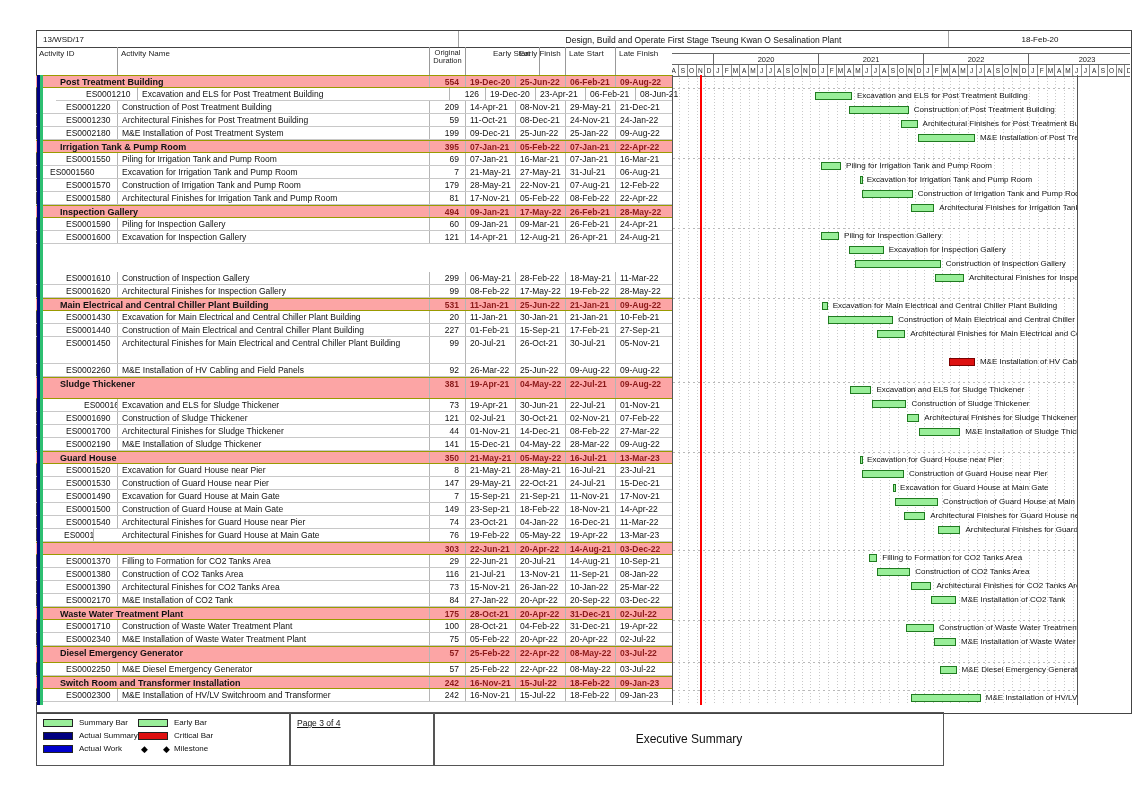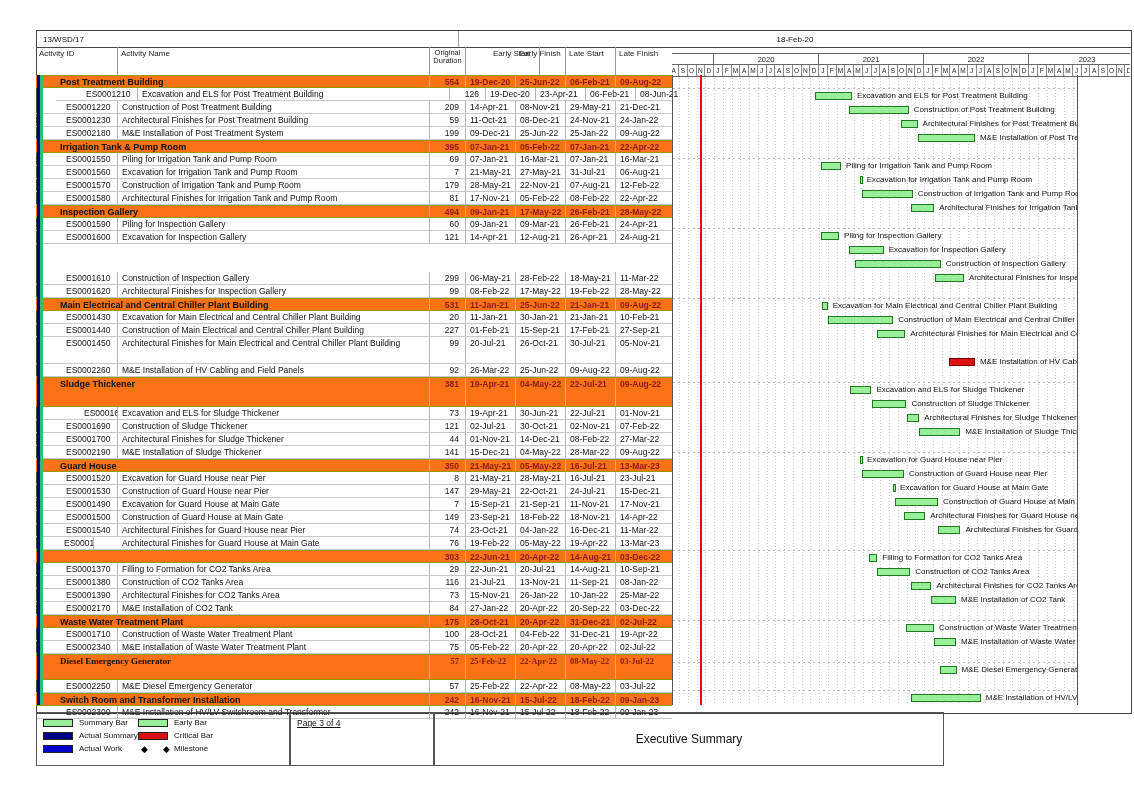--- a/index.html
+++ b/index.html
@@ -9,21 +9,21 @@
   .frame{border:1px solid #444;}
   .box{border:1px solid #555;box-sizing:border-box;}
   .hdr-strip{display:flex;font-size:8px;}
   .hdr-cell{box-sizing:border-box;border-right:1px solid #a3a3a3;display:flex;align-items:center;}
   .hdr-cell:last-child{border-right:none;}
   .colhead{font-size:8px;color:#222;}
   .colcell{position:absolute;top:0;bottom:0;box-sizing:border-box;border-right:1px solid #999;padding:2px 3px 0 3px;}
   .row{position:relative;box-sizing:border-box;border-bottom:1px solid #c8c8c8;}
   .cell{position:absolute;top:0;bottom:0;box-sizing:border-box;border-right:1px solid #b5b5b5;
         font-size:8.5px;line-height:13px;white-space:nowrap;overflow:hidden;padding-left:4px;}
-  .sumrow{background:#f97316;border-top:1px solid #9a9a00;border-bottom:1px solid #9a9a00;}
+  .sumrow{background:#fca5a5;border-top:1px solid #9a9a00;border-bottom:1px solid #9a9a00;}
   .sumname{font-weight:bold;font-size:9px;color:#111;}
   .sumval{color:#8B1A1A;font-weight:bold;}
   .durcell{text-align:right;padding-right:6px;padding-left:0;}
   .yearcell{position:absolute;top:0;bottom:0;box-sizing:border-box;border-left:1px solid #666;
             font-size:7.5px;text-align:center;line-height:11px;color:#222;}
   .moncell{position:absolute;top:0;bottom:0;box-sizing:border-box;border-left:1px solid #8a8a8a;
            font-size:6.5px;text-align:center;line-height:11px;color:#222;}
   .gridline{position:absolute;width:1px;background:repeating-linear-gradient(to bottom,#c9c9c9 0 1px,transparent 1px 3px);}
   .sectline{position:absolute;height:1px;background:repeating-linear-gradient(to right,#b9b9b9 0 2px,transparent 2px 5px);}
   .bar{position:absolute;height:8px;box-sizing:border-box;border:1px solid #1F7A1F;background:#99EE99;}
@@ -41,20 +41,21 @@
   .venture{font-size:9.5px;font-weight:bold;color:#14144d;text-align:center;letter-spacing:0.3px;margin-top:2px;}
   .stripe{position:absolute;width:3px;}
 </style>
 </head>
 <body>
 
 <div class="page">
 
   <div class="abs hdr-strip frame" style="left:36px;top:30px;width:1094px;height:17px;">
     <div class="hdr-cell" style="width:422px;padding-left:6px;">13/WSD/17</div>
+    <div class="hdr-cell" style="width:490px;justify-content:center;font-size:8.5px;">Design, Build and Operate First Stage Tseung Kwan O Sesalination Plant</div>
     <div class="hdr-cell" style="flex:1;justify-content:center;">18-Feb-20</div>
   </div>
 
   <div class="abs frame" style="left:36px;top:47px;width:1094px;height:665px;background:#fff;"></div>
 
   <div class="abs colhead" style="left:36px;top:47px;width:636px;height:28px;border-bottom:1px solid #777;">
     <div class="colcell" style="left:0;width:82px;">Activity ID</div>
     <div class="colcell" style="left:82px;width:312px;">Activity Name</div>
     <div class="colcell" style="left:394px;width:36px;font-size:7.5px;text-align:center;padding:2px 1px 0 1px;line-height:8px;">Original Duration</div>
     <div class="colcell" style="left:454px;width:50px;">Early Start</div>
@@ -182,21 +183,21 @@
       <div class="row" style="height: 13px;">
         <div class="cell" style="left: 0px; width: 82px; padding-left: 30px;">ES0001550</div>
         <div class="cell" style="left: 82px; width: 312px;">Piling for Irrigation Tank and Pump Room</div>
         <div class="cell durcell" style="left: 394px; width: 36px;">69</div>
         <div class="cell" style="left: 430px; width: 50px;">07-Jan-21</div>
         <div class="cell" style="left: 480px; width: 50px;">16-Mar-21</div>
         <div class="cell" style="left: 530px; width: 50px;">07-Jan-21</div>
         <div class="cell" style="left: 580px; width: 56px; border-right: none;">16-Mar-21</div>
       </div>
       <div class="row" style="height: 13px;">
-        <div class="cell" style="left: 0px; width: 82px; padding-left: 30px;">ES0001560</div>
+        <div class="cell" style="left: 0px; width: 82px; padding-left: 14px;">ES0001560</div>
         <div class="cell" style="left: 82px; width: 312px;">Excavation for Irrigation Tank and Pump Room</div>
         <div class="cell durcell" style="left: 394px; width: 36px;">7</div>
         <div class="cell" style="left: 430px; width: 50px;">21-May-21</div>
         <div class="cell" style="left: 480px; width: 50px;">27-May-21</div>
         <div class="cell" style="left: 530px; width: 50px;">31-Jul-21</div>
         <div class="cell" style="left: 580px; width: 56px; border-right: none;">06-Aug-21</div>
       </div>
       <div class="row" style="height: 13px;">
         <div class="cell" style="left: 0px; width: 82px; padding-left: 30px;">ES0001570</div>
         <div class="cell" style="left: 82px; width: 312px;">Construction of Irrigation Tank and Pump Room</div>
@@ -296,21 +297,21 @@
       </div>
       <div class="row" style="height: 13px;">
         <div class="cell" style="left: 0px; width: 82px; padding-left: 30px;">ES0002260</div>
         <div class="cell" style="left: 82px; width: 312px;">M&amp;E Installation of HV Cabling and Field Panels</div>
         <div class="cell durcell" style="left: 394px; width: 36px;">92</div>
         <div class="cell" style="left: 430px; width: 50px;">26-Mar-22</div>
         <div class="cell" style="left: 480px; width: 50px;">25-Jun-22</div>
         <div class="cell" style="left: 530px; width: 50px;">09-Aug-22</div>
         <div class="cell" style="left: 580px; width: 56px; border-right: none;">09-Aug-22</div>
       </div>
-      <div class="row sumrow" style="height: 30px; padding-left: 11px;">
+      <div class="row sumrow" style="height: 22px; padding-left: 11px;">
         <div class="cell sumname" style="left: 0px; width: 394px; padding-left: 24px; line-height: 13px;">Sludge Thickener</div>
         <div class="cell sumval durcell" style="left: 394px; width: 36px;">381</div>
         <div class="cell sumval" style="left: 430px; width: 50px;">19-Apr-21</div>
         <div class="cell sumval" style="left: 480px; width: 50px;">04-May-22</div>
         <div class="cell sumval" style="left: 530px; width: 50px;">22-Jul-21</div>
         <div class="cell sumval" style="left: 580px; width: 56px; border-right: none;">09-Aug-22</div>
       </div>
       <div class="row" style="height: 13px;">
         <div class="cell" style="left: 0px; width: 82px; padding-left: 48px;">ES0001680</div>
         <div class="cell" style="left: 82px; width: 312px;">Excavation and ELS for Sludge Thickener</div>
@@ -471,21 +472,21 @@
       </div>
       <div class="row" style="height: 13px;">
         <div class="cell" style="left: 0px; width: 82px; padding-left: 30px;">ES0002340</div>
         <div class="cell" style="left: 82px; width: 312px;">M&amp;E Installation of Waste Water Treatment Plant</div>
         <div class="cell durcell" style="left: 394px; width: 36px;">75</div>
         <div class="cell" style="left: 430px; width: 50px;">05-Feb-22</div>
         <div class="cell" style="left: 480px; width: 50px;">20-Apr-22</div>
         <div class="cell" style="left: 530px; width: 50px;">20-Apr-22</div>
         <div class="cell" style="left: 580px; width: 56px; border-right: none;">02-Jul-22</div>
       </div>
-      <div class="row sumrow" style="height: 26px; font-family: Liberation Serif, serif;">
+      <div class="row sumrow" style="height: 17px;">
         <div class="cell sumname" style="left: 0px; width: 394px; padding-left: 24px; line-height: 13px;">Diesel Emergency Generator</div>
         <div class="cell sumval durcell" style="left: 394px; width: 36px;">57</div>
         <div class="cell sumval" style="left: 430px; width: 50px;">25-Feb-22</div>
         <div class="cell sumval" style="left: 480px; width: 50px;">22-Apr-22</div>
         <div class="cell sumval" style="left: 530px; width: 50px;">08-May-22</div>
         <div class="cell sumval" style="left: 580px; width: 56px; border-right: none;">03-Jul-22</div>
       </div>
       <div class="row" style="height: 13px;">
         <div class="cell" style="left: 0px; width: 82px; padding-left: 30px;">ES0002250</div>
         <div class="cell" style="left: 82px; width: 312px;">M&amp;E Diesel Emergency Generator</div>

